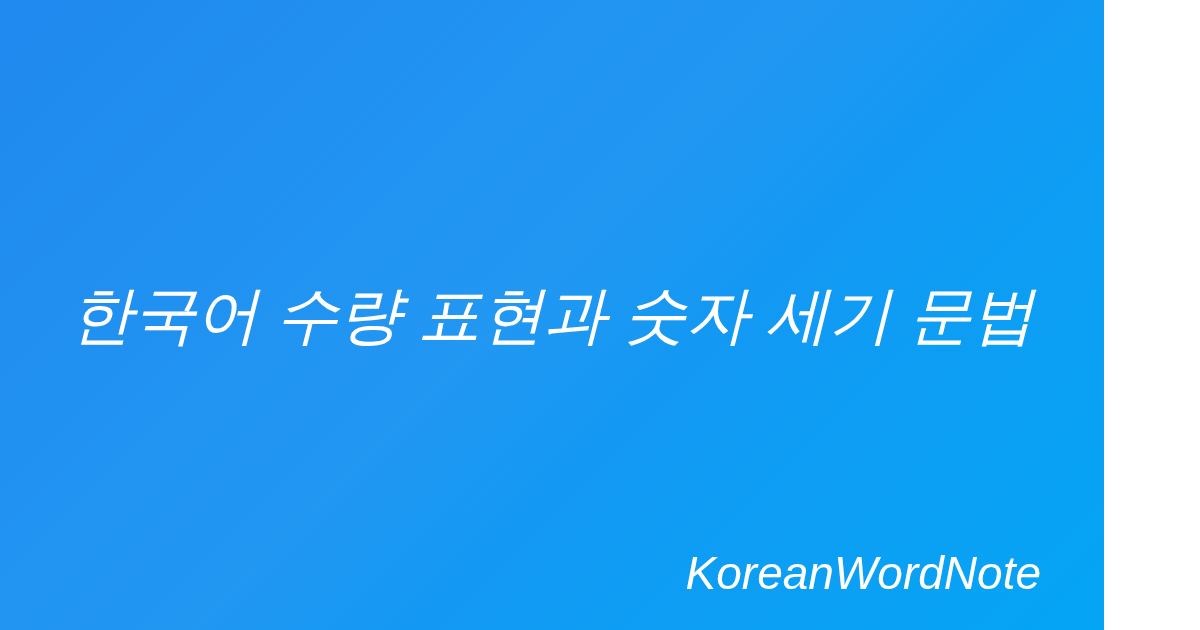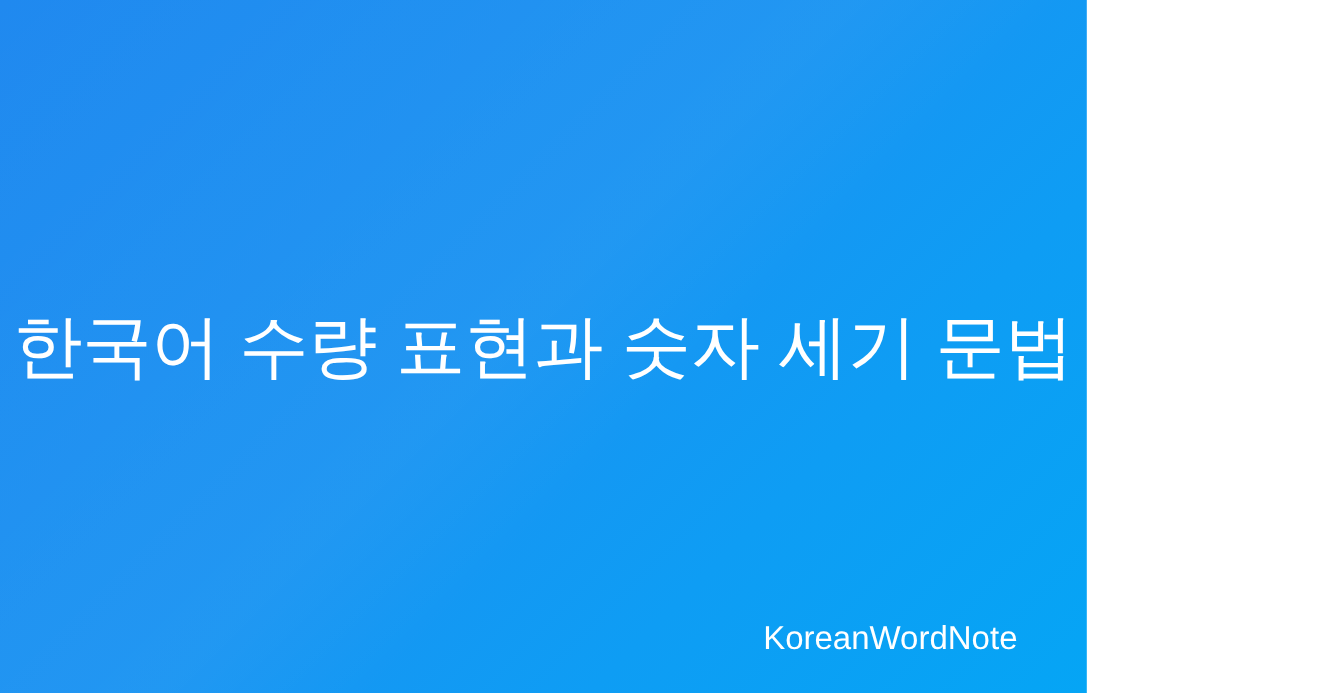--- a/index.html
+++ b/index.html
@@ -12,29 +12,30 @@
   }
 
   body {
     font-family: "Liberation Sans", "DejaVu Sans", sans-serif;
     -webkit-font-smoothing: antialiased;
   }
 
   
   .og-card {
     position: relative;
-    width: 988px;
+    width: 1104px;
     height: 630px;
     box-sizing: border-box;
     display: flex;
     flex-direction: column;
     justify-content: center;
     align-items: center;
     background: linear-gradient(135deg, #2089ef 0%, #1a93f2 45%, #0e9df4 72%, #05a5f5 100%);
     overflow: hidden;
+    font-style: italic;
   }
 
   
   .og-card::after {
     content: "";
     position: absolute;
     inset: 0;
     pointer-events: none;
     background: linear-gradient(135deg,
                 rgba(255,255,255,0.00) 0%,
@@ -73,21 +74,21 @@
     z-index: 2;
     right: 63px;
     bottom: 34px;
     display: flex;
     align-items: flex-end;
   }
 
   .brand-name {
     color: #ffffff;
     font-family: "Liberation Sans", "DejaVu Sans", sans-serif;
-    font-size: 30px;
+    font-size: 46px;
     font-weight: 400;
     line-height: 1;
     letter-spacing: 0px;
     white-space: nowrap;
   }
 </style>
 </head>
 <body>
 
 <div class="og-card">

